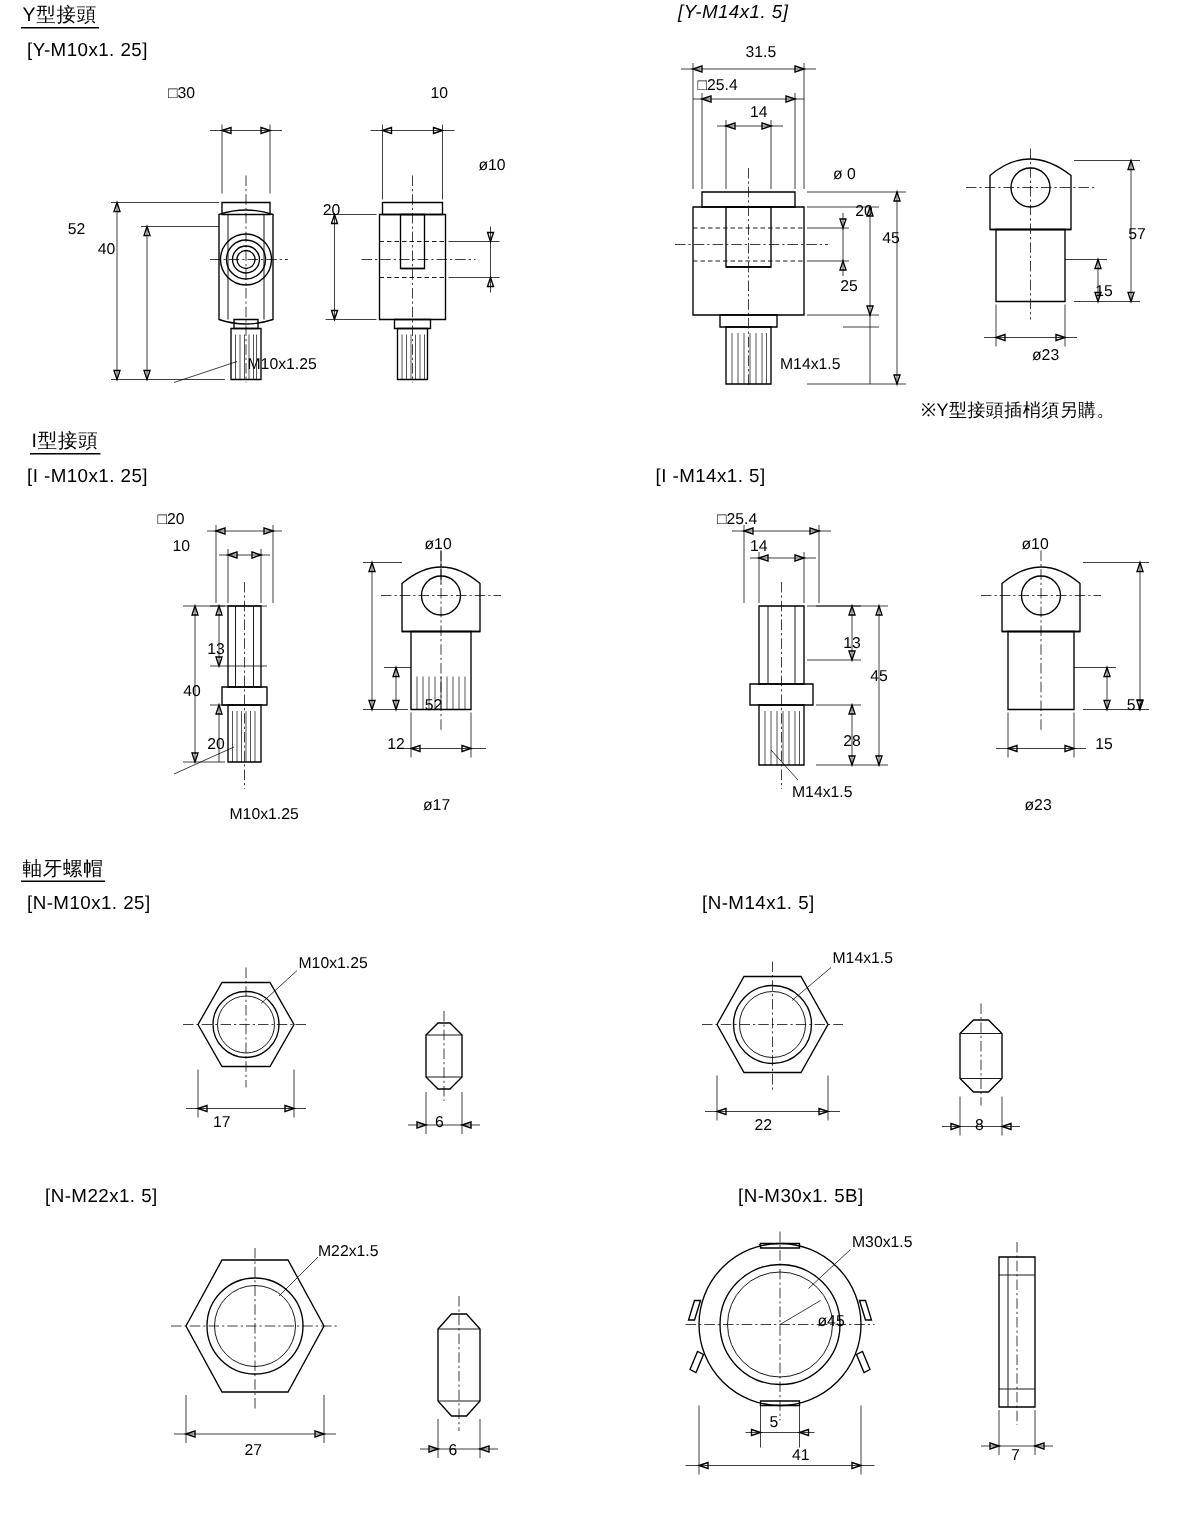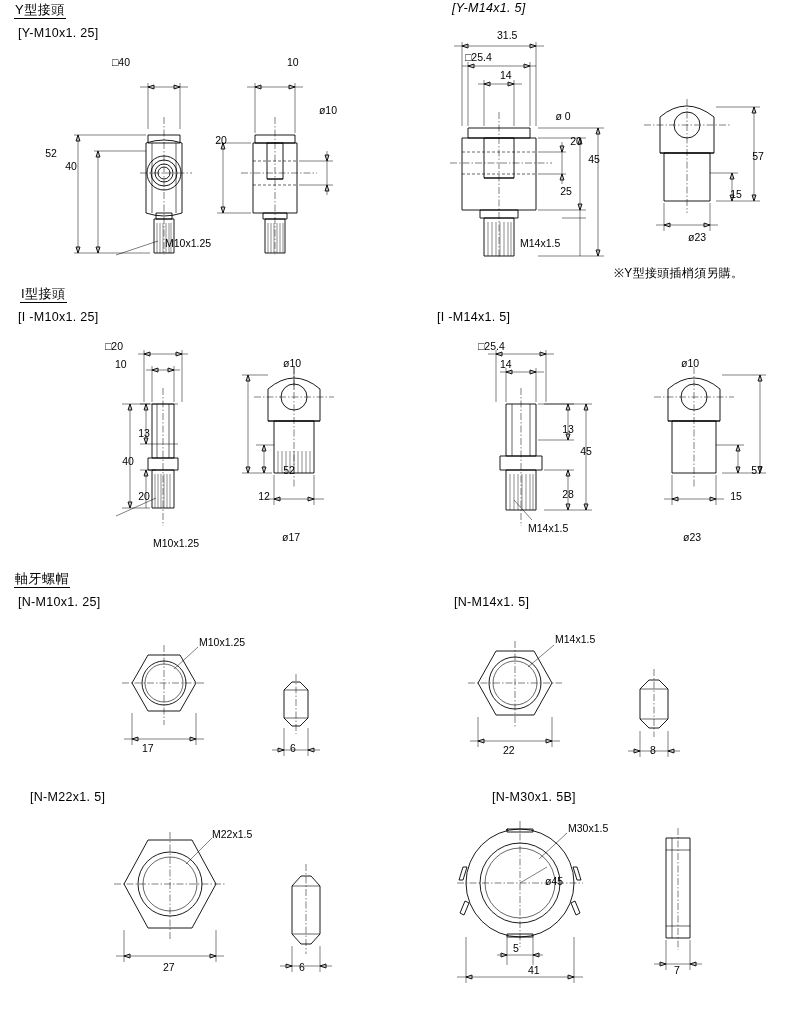--- a/index.html
+++ b/index.html
@@ -74,21 +74,21 @@
     <path class="ln" d="M18 198 l-2 -6 h4 z"></path>
 
     <line class="ext" x1="34" y1="96" x2="86" y2="96"></line>
     <line class="ext" x1="38" y1="96" x2="38" y2="198"></line>
     <path class="ln" d="M38 96 l-2 6 h4 z"></path>
     <path class="ln" d="M38 198 l-2 -6 h4 z"></path>
 
     <line class="ext" x1="98" y1="186" x2="56" y2="200"></line>
   </svg>
 </div>
-<div class="abs dim" style="left:112px; top:56px;">□40</div>
+<div class="abs dim" style="left:112px; top:56px;">□30</div>
 <div class="abs dim" style="left:41px; top:147px; width:20px; text-align:center;"><span class="dimv">52</span></div>
 <div class="abs dim" style="left:61px; top:160px; width:20px; text-align:center;"><span class="dimv">40</span></div>
 <div class="abs dim" style="left:165px; top:237px;">M10x1.25</div>
 
 <div class="abs" style="left:205px; top:55px;">
   <svg width="170" height="200" viewBox="0 0 170 200">
 
     <line class="ext" x1="50" y1="78" x2="50" y2="28"></line>
     <line class="ext" x1="90" y1="78" x2="90" y2="28"></line>
     <line class="ext" x1="42" y1="32" x2="98" y2="32"></line>
@@ -437,21 +437,21 @@
 </div>
 <div class="abs dim" style="left:681px; top:357px;">ø10</div>
 <div class="abs dim" style="left:747px; top:464px; width:20px; text-align:center;"><span class="dimv">57</span></div>
 <div class="abs dim" style="left:726px; top:490px; width:20px; text-align:center;"><span class="dimv">15</span></div>
 <div class="abs dim" style="left:683px; top:531px;">ø23</div>
 
 <div class="abs" style="left:14px; top:571px;">
   <span class="sec-title">軸牙螺帽</span>
 </div>
 <div class="abs part-label" style="left:18px; top:595px;">[N-M10x1. 25]</div>
-<div class="abs part-label" style="left:454px; top:595px;text-align:center;">[N-M14x1. 5]</div>
+<div class="abs part-label" style="left:468px; top:595px;text-align:center;">[N-M14x1. 5]</div>
 <div class="abs part-label" style="left:18px; top:790px;padding-left:12px;">[N-M22x1. 5]</div>
 <div class="abs part-label" style="left:452px; top:790px;margin-left:40px;">[N-M30x1. 5B]</div>
 
 <div class="abs" style="left:108px; top:625px;">
   <svg width="130" height="140" viewBox="0 0 130 140">
     <polygon class="ln" points="40,30 72,30 88,58 72,86 40,86 24,58"></polygon>
     <circle class="ln" cx="56" cy="58" r="22"></circle>
     <circle class="ln-thin" cx="56" cy="58" r="19"></circle>
     <line class="cen" x1="56" y1="20" x2="56" y2="100"></line>
     <line class="cen" x1="14" y1="58" x2="98" y2="58"></line>

